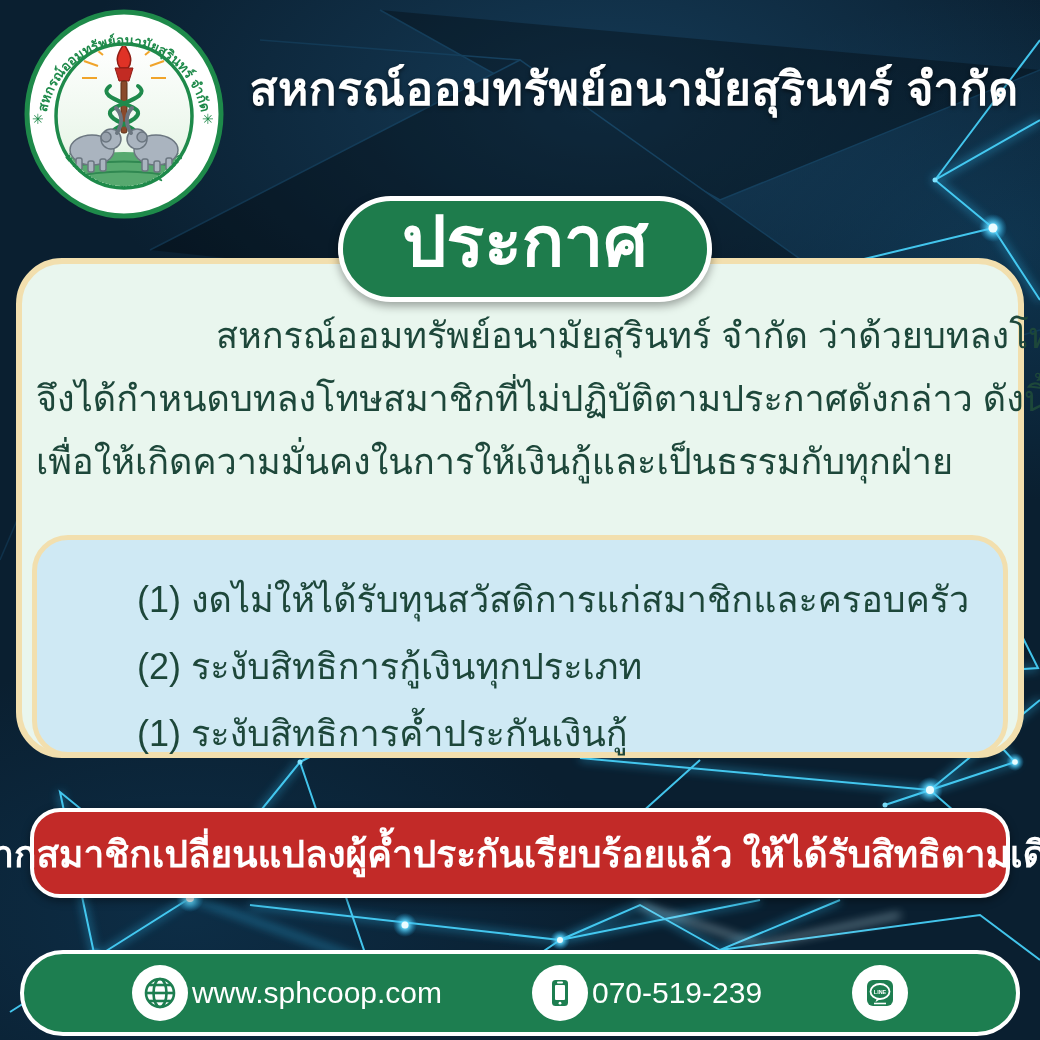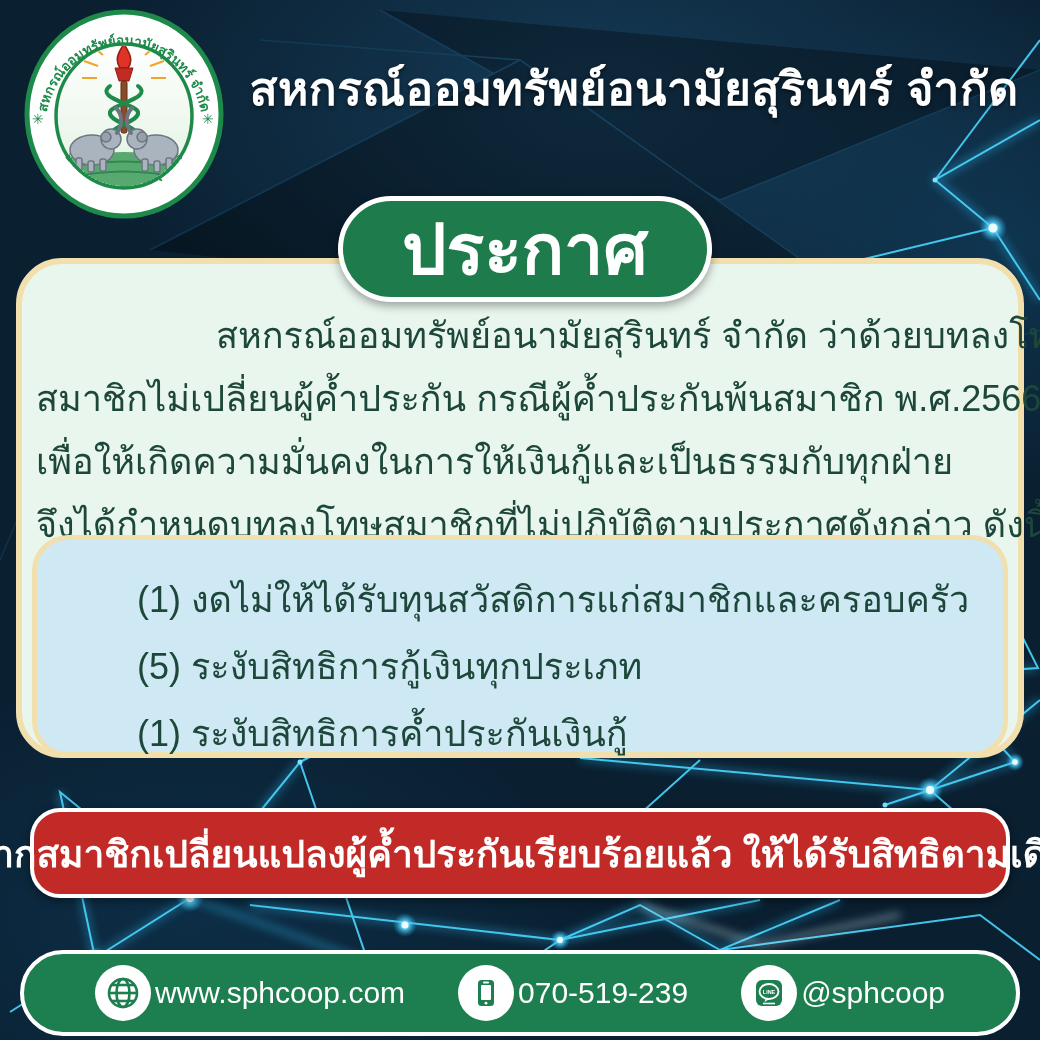--- a/index.html
+++ b/index.html
@@ -18,21 +18,21 @@
   .org-title{
     position:absolute;left:238px;top:62px;width:792px;z-index:2;
     color:#ffffff;font-size:46px;font-weight:bold;text-align:center;line-height:1.2;
     text-shadow:0 2px 4px rgba(0,0,0,.55);
     letter-spacing:.5px;
   }
   
   .badge{
     position:absolute;left:338px;top:196px;width:374px;height:106px;z-index:4;
     background:#1e7c4c;border:5px solid #ffffff;border-radius:56px;box-sizing:border-box;
-    display:flex;align-items:center;justify-content:center;
+    display:flex;align-items:flex-end;justify-content:center;
     color:#ffffff;font-size:70px;font-weight:bold;
     box-shadow:0 4px 10px rgba(0,0,0,.35);
   }
   
   .panel-main{
     position:absolute;left:16px;top:258px;width:1008px;height:500px;z-index:3;
     background:#e9f6ee;border:6px solid #f2dfae;border-radius:46px;box-sizing:border-box;
   }
   .para{
     position:absolute;left:14px;right:14px;top:40px;
@@ -224,30 +224,29 @@
 
 <div class="org-title">สหกรณ์ออมทรัพย์อนามัยสุรินทร์ จำกัด</div>
 
 <div class="badge">
   <span>ประกาศ</span>
 </div>
 
 <div class="panel-main">
   <div class="para">
     <div class="line indent">สหกรณ์ออมทรัพย์อนามัยสุรินทร์ จำกัด  ว่าด้วยบทลงโทษ</div>
-    <div class="line">สมาชิกไม่เปลี่ยนผู้ค้ำประกัน กรณีผู้ค้ำประกันพ้นสมาชิก พ.ศ.2566</div>
+    <div class="line">จึงได้กำหนดบทลงโทษสมาชิกที่ไม่ปฏิบัติตามประกาศดังกล่าว ดังนี้</div>
     <div class="line">เพื่อให้เกิดความมั่นคงในการให้เงินกู้และเป็นธรรมกับทุกฝ่าย</div>
-    <div class="line">จึงได้กำหนดบทลงโทษสมาชิกที่ไม่ปฏิบัติตามประกาศดังกล่าว ดังนี้</div>
   </div>
 </div>
 
 <div class="panel-list">
   <div class="penalties">
     <div>(1) งดไม่ให้ได้รับทุนสวัสดิการแก่สมาชิกและครอบครัว</div>
-    <div>(5) ระงับสิทธิการกู้เงินทุกประเภท</div>
+    <div>(2) ระงับสิทธิการกู้เงินทุกประเภท</div>
     <div>(1) ระงับสิทธิการค้ำประกันเงินกู้</div>
   </div>
 </div>
 
 <div class="notice">
   <span>หากสมาชิกเปลี่ยนแปลงผู้ค้ำประกันเรียบร้อยแล้ว ให้ได้รับสิทธิตามเดิม</span>
 </div>
 
 <div class="footer">
   <div class="contact">
@@ -276,15 +275,14 @@
   <div class="contact">
     <span class="icon-circle">
       <svg width="40" height="40" viewBox="0 0 40 40">
         <rect x="7" y="7" width="26" height="26" rx="6" fill="#1d7e50"></rect>
         <ellipse cx="20" cy="18.5" rx="9.5" ry="7.5" fill="none" stroke="#ffffff" stroke-width="1.8"></ellipse>
         <path d="M17,25.3 L15.5,29 L20.5,26" fill="#ffffff"></path>
         <text x="20" y="21" text-anchor="middle" font-size="5.4" font-weight="bold" fill="#ffffff">LINE</text>
         <line x1="14" y1="30.5" x2="26" y2="30.5" stroke="#ffffff" stroke-width="1.6"></line>
       </svg>
     </span>
-    <span>@sphcoop</span>
   </div>
 </div>
 
 </body></html>

